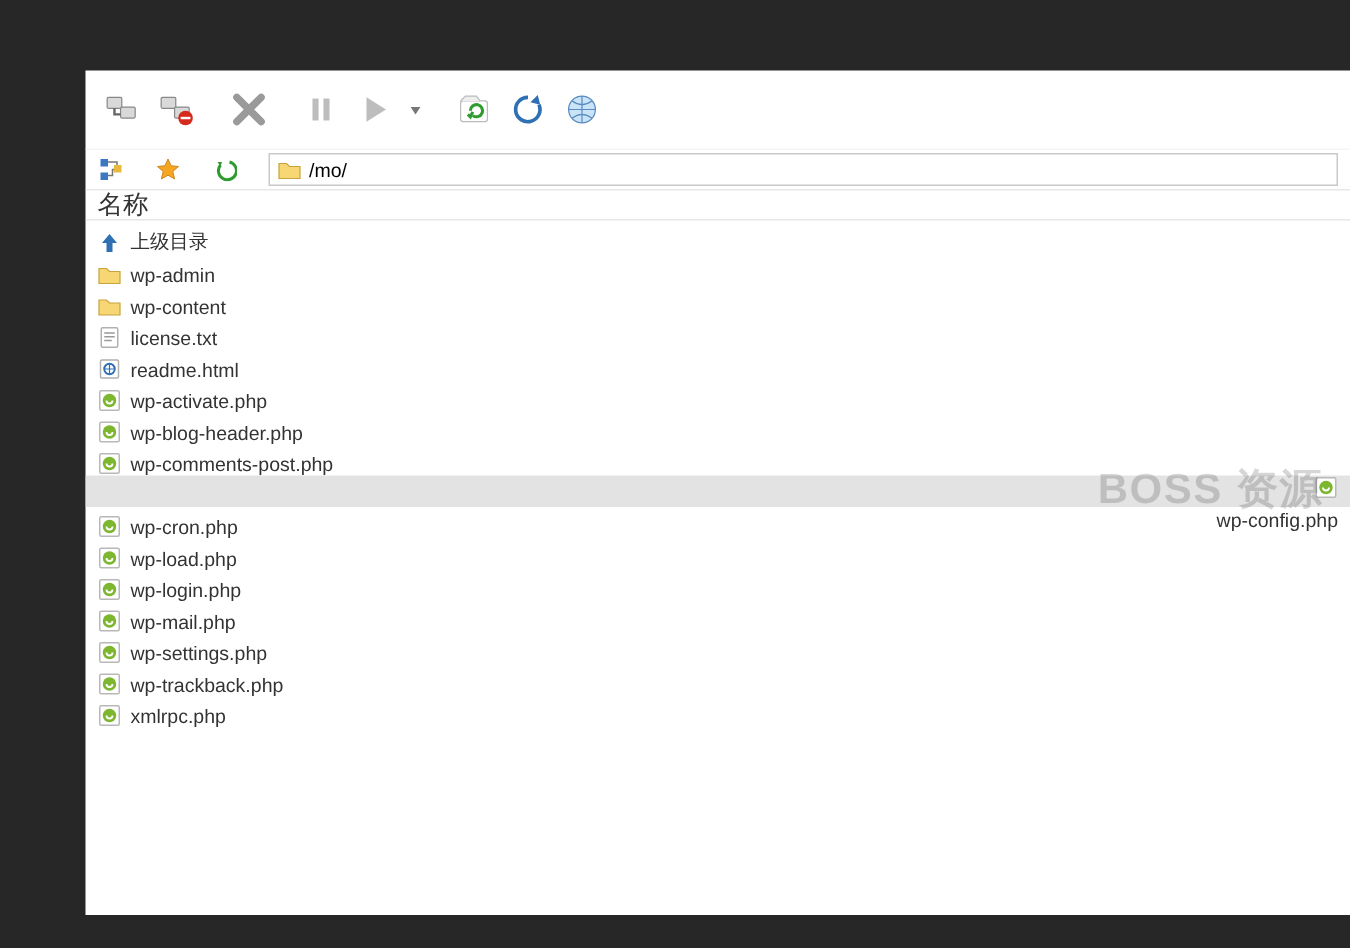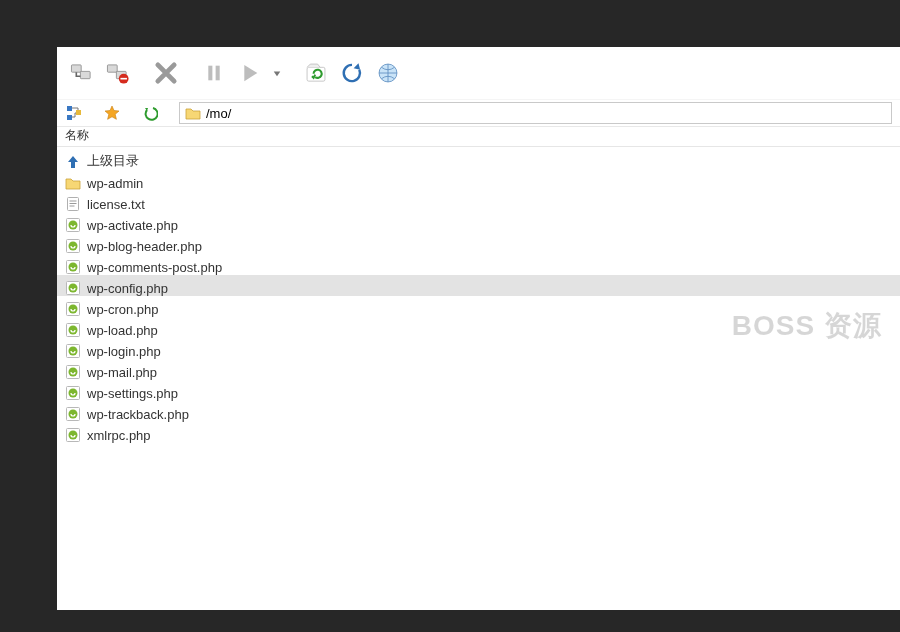--- a/index.html
+++ b/index.html
@@ -45,35 +45,35 @@
     border:1px solid #c9c9c9;
     background:#fff;
     display:flex;align-items:center;
     padding:0 4px;gap:4px;
   }
   .pathbox input{
     flex:1;border:0;outline:0;font-size:13px;background:transparent;
   }
   .header{
     height:20px;padding:0 8px;
-    display:flex;align-items:flex-start;
-    font-size:12px;color:#333;
+    display:flex;align-items:center;
+    font-size:17px;color:#333;
     border-bottom:1px solid #e6e6e6;
   }
   .list{padding-top:2px;}
   .row{
     height:21px;
     display:flex;align-items:flex-end;
     padding:0 8px;gap:6px;
     cursor:default;
     white-space:nowrap;
   }
   .row .ico{width:16px;height:16px;flex:0 0 16px;display:flex;align-items:center;justify-content:center;}
   .row .ico svg{width:16px;height:16px;}
-  .row.sel{background:#e3e3e3;}
+  .row.sel{background:#e3e3e3;flex-direction:column;}
   .row span.label{font-size:13px;}
   .watermark{
     position:absolute;
     right:18px;top:260px;
     font-size:28px;font-weight:700;
     color:rgba(0,0,0,0.16);
     letter-spacing:1px;
     white-space:nowrap;
     pointer-events:none;
   }
@@ -188,25 +188,43 @@
         <span class="ico">
           <svg viewBox="0 0 16 16">
             <path d="M1 4 h5 l2 2 h7 v8 h-14 z" fill="#f7d774" stroke="#caa23a" stroke-width="0.8"></path>
           </svg>
         </span>
         <span class="label">wp-admin</span>
       </div>
       <div class="row">
         <span class="ico">
           <svg viewBox="0 0 16 16">
+            <path d="M1 4 h5 l2 2 h7 v8 h-14 z" fill="#f7d774" stroke="#caa23a" stroke-width="0.8"></path>
+          </svg>
+        </span>
+        <span class="label">wp-content</span>
+      </div>
+      <div class="row">
+        <span class="ico">
+          <svg viewBox="0 0 16 16">
             <rect x="2.5" y="1.5" width="11" height="13" rx="1" fill="#fff" stroke="#b0b0b0"></rect>
             <path d="M4.5 5 h7 M4.5 7.5 h7 M4.5 10 h5" stroke="#9a9a9a" stroke-width="1"></path>
           </svg>
         </span>
         <span class="label">license.txt</span>
+      </div>
+      <div class="row">
+        <span class="ico">
+          <svg viewBox="0 0 16 16">
+            <rect x="2" y="2" width="12" height="12" rx="1" fill="#fff" stroke="#b0b0b0"></rect>
+            <circle cx="8" cy="8" r="3.5" fill="none" stroke="#2f6fb3" stroke-width="1.3"></circle>
+            <path d="M4.5 8 h7 M8 4.5 v7" stroke="#2f6fb3" stroke-width="0.8"></path>
+          </svg>
+        </span>
+        <span class="label">readme.html</span>
       </div>
       <div class="row">
         <span class="ico">
           <svg viewBox="0 0 16 16">
             <rect x="1.5" y="1.5" width="13" height="13" rx="1" fill="#fff" stroke="#b8b8b8"></rect>
             <circle cx="8" cy="8" r="4.5" fill="#7db72f"></circle>
             <path d="M6 8 a2 2 0 1 0 4 0" fill="none" stroke="#fff" stroke-width="1.2"></path>
           </svg>
         </span>
         <span class="label">wp-activate.php</span>

